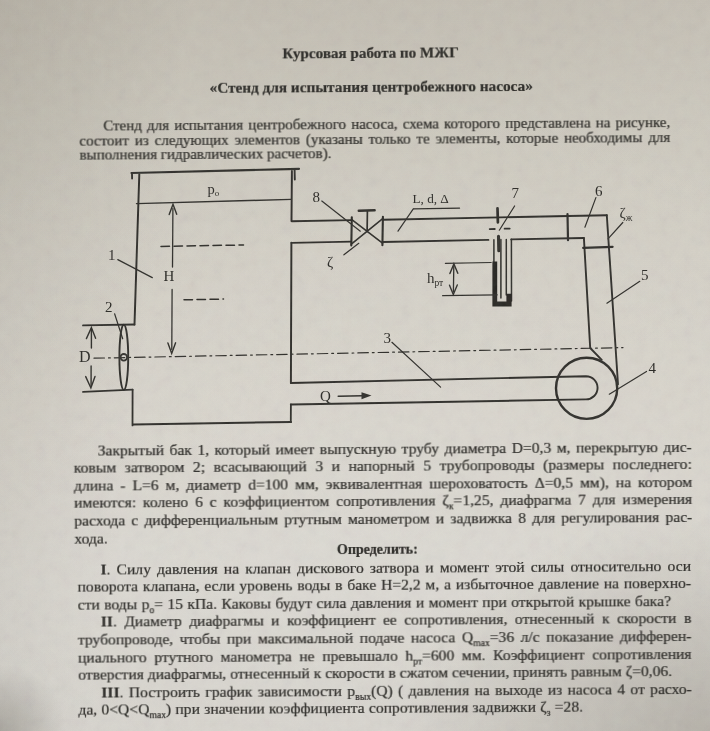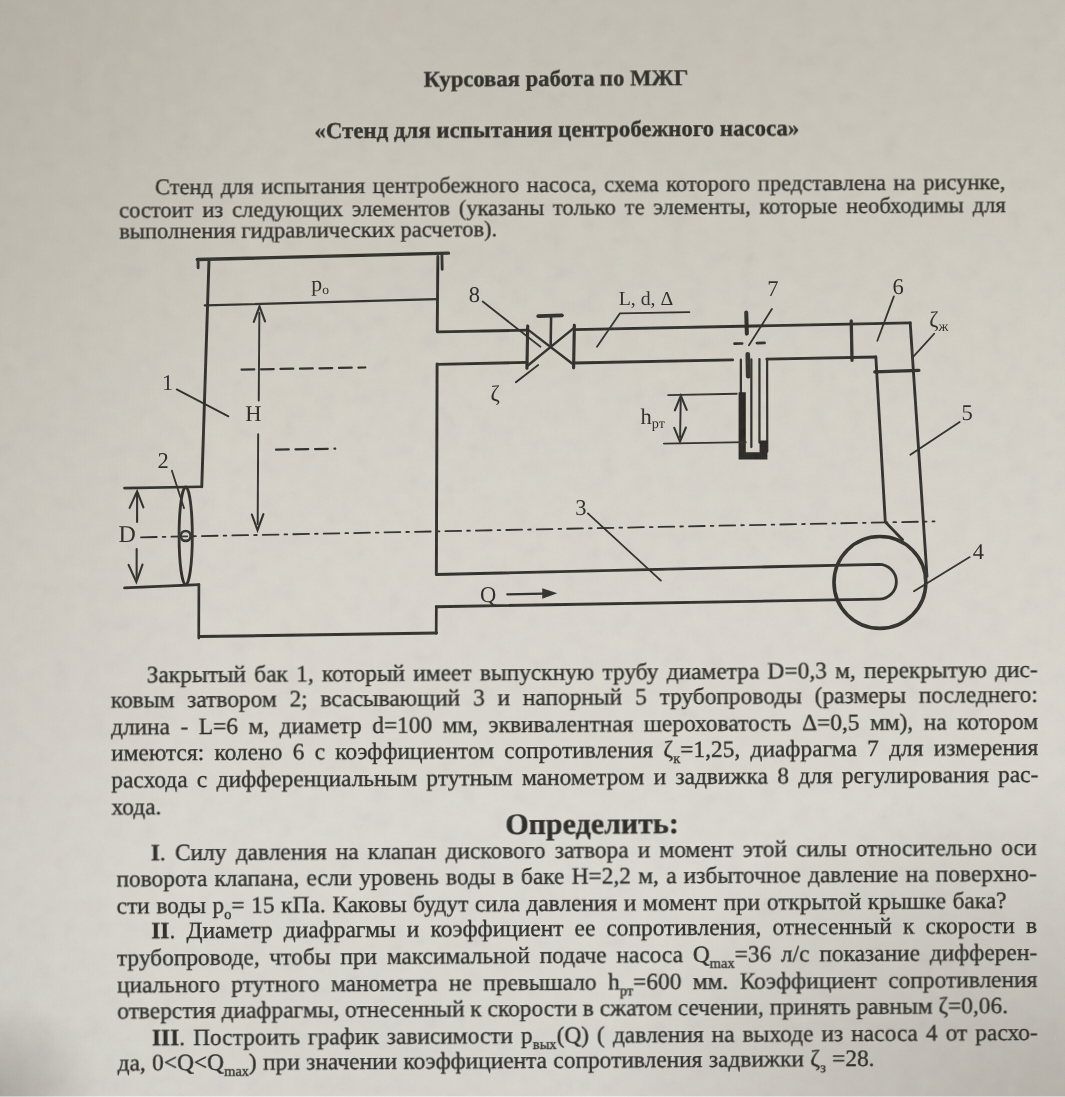--- a/index.html
+++ b/index.html
@@ -43,21 +43,21 @@
 
   <div class="blk" id="p2">
     <div class="j ind">Закрытый бак 1, который имеет выпускную трубу диаметра D=0,3 м, перекрытую дис-</div>
     <div class="j">ковым затвором 2; всасывающий 3 и напорный 5 трубопроводы (размеры последнего:</div>
     <div class="j">длина - L=6 м, диаметр d=100 мм, эквивалентная шероховатость Δ=0,5 мм), на котором</div>
     <div class="j">имеются: колено 6 с коэффициентом сопротивления ζ<sub>к</sub>=1,25, диафрагма 7 для измерения</div>
     <div class="j">расхода с дифференциальным ртутным манометром и задвижка 8 для регулирования рас-</div>
     <div>хода.</div>
   </div>
 
-  <div class="ln" style="left:336px;top:542.3px;font-weight:bold;font-size:20px;line-height:16px;">Определить:</div>
+  <div class="ln" style="left:336px;top:542.3px;font-weight:bold;font-size:14px;line-height:16px;">Определить:</div>
 
   <div class="blk" id="s1">
     <div class="j" style="text-indent:23px;"><b>I</b>. Силу давления на клапан дискового затвора и момент этой силы относительно оси</div>
     <div class="j">поворота клапана, если уровень воды в баке Н=2,2 м, а избыточное давление на поверхно-</div>
     <div style="word-spacing:0.5px;">сти воды p<sub>о</sub>= 15 кПа. Каковы будут сила давления и момент при открытой крышке бака?</div>
   </div>
 
   <div class="blk" id="s2">
     <div class="j" style="text-indent:23px;"><b>II</b>. Диаметр диафрагмы и коэффициент ее сопротивления, отнесенный к скорости в</div>
     <div class="j">трубопроводе, чтобы при максимальной подаче насоса Q<sub>max</sub>=36 л/с показание дифферен-</div>

